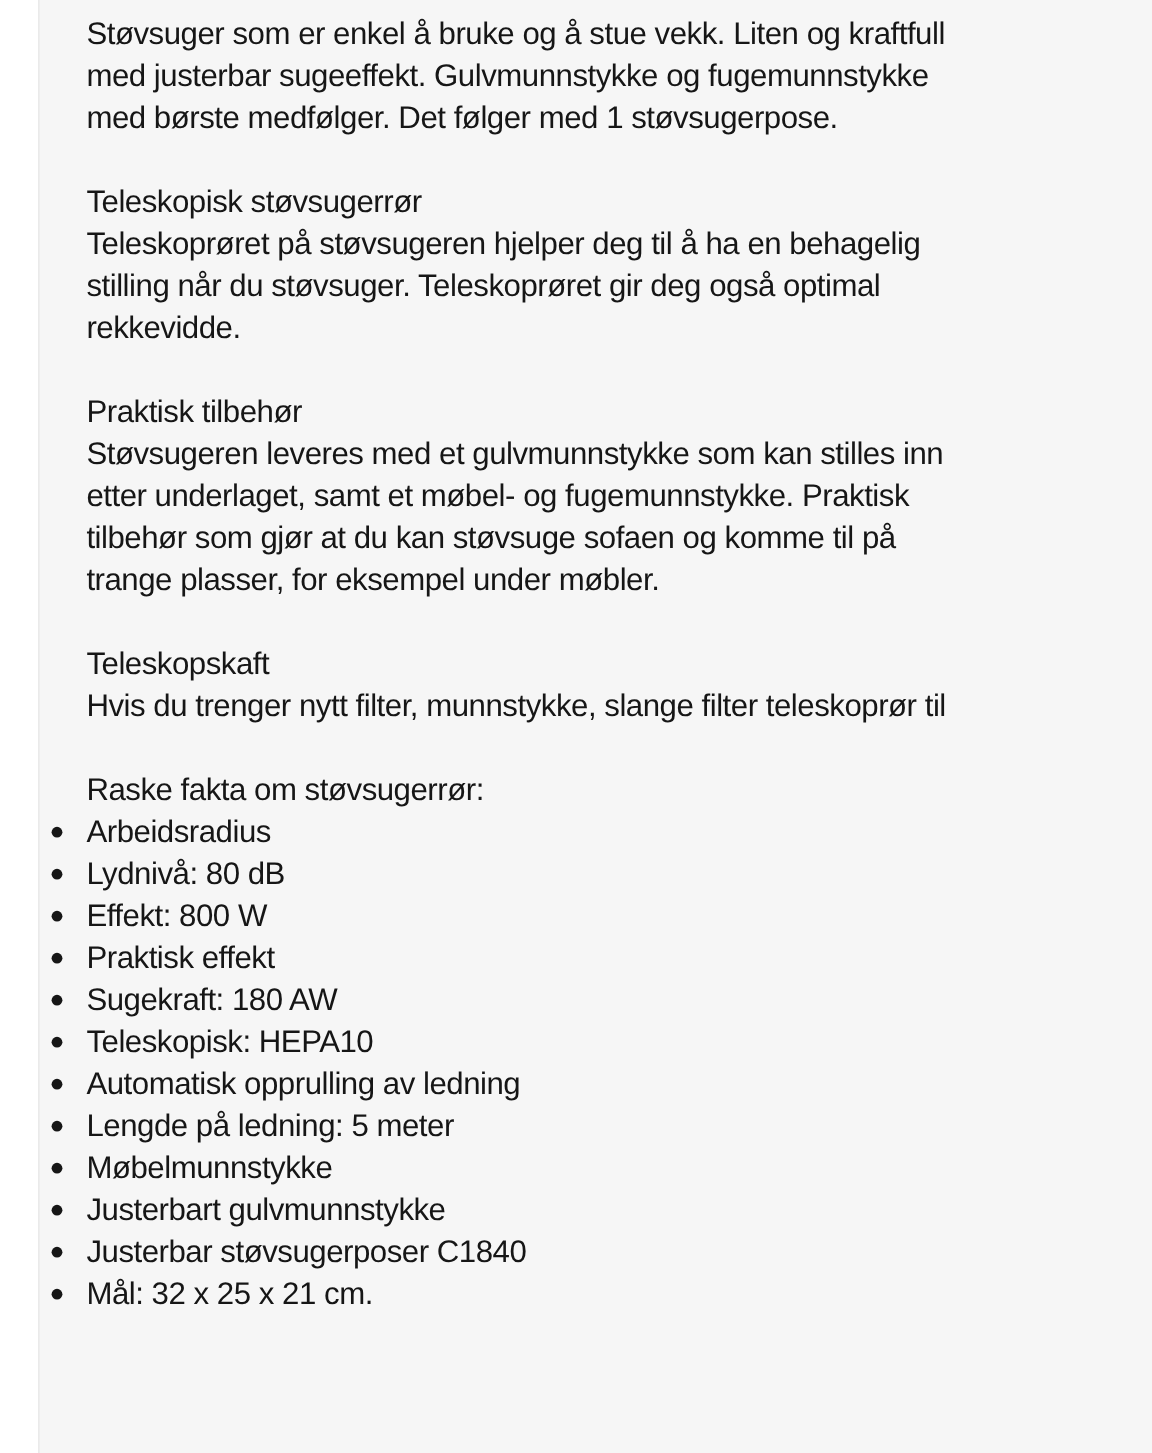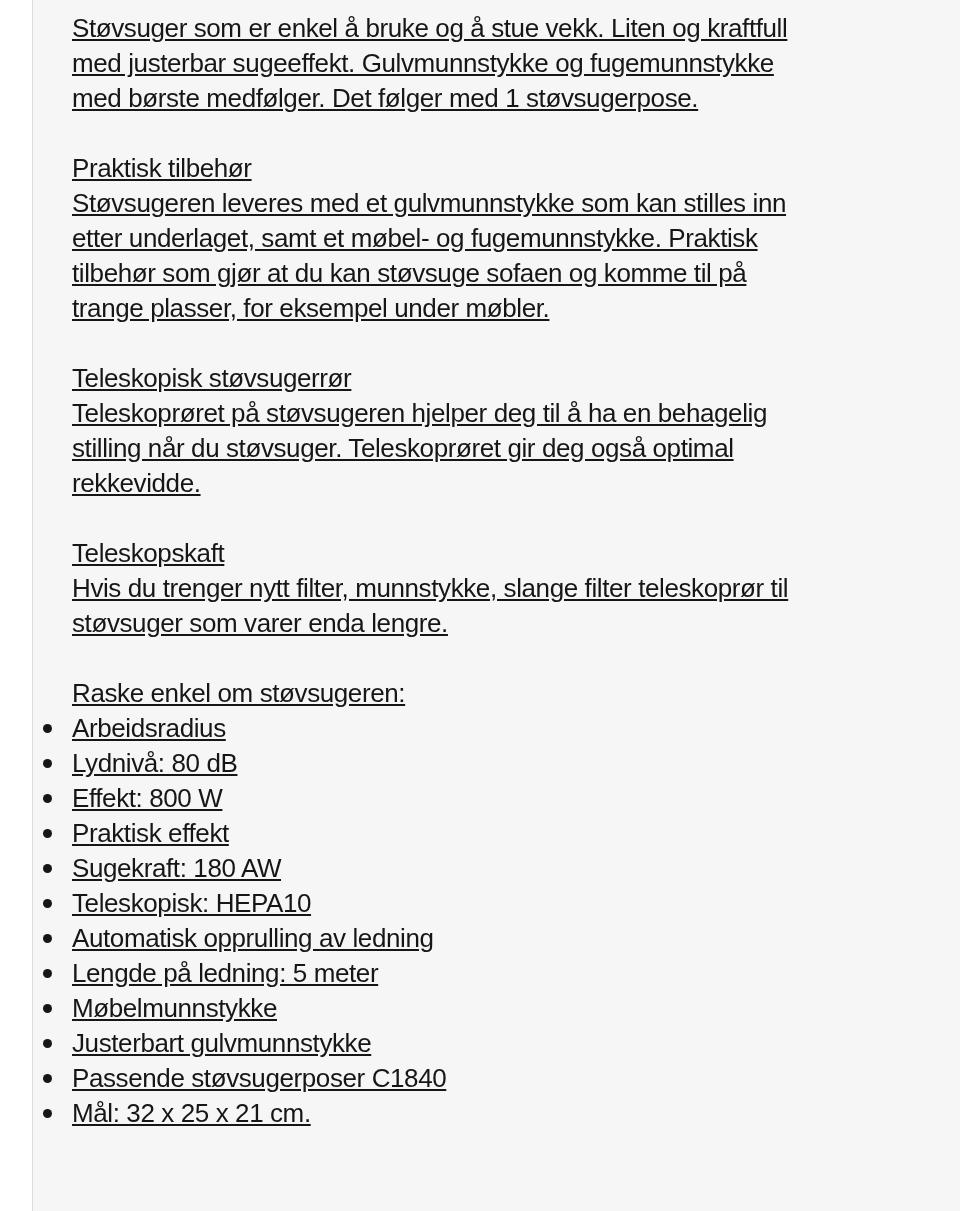--- a/index.html
+++ b/index.html
@@ -25,21 +25,20 @@
     box-sizing: border-box;
     background: #f6f6f6;
     padding: 11px 14px 0 39px;
     font-size: 26px;
     line-height: 35px;
     letter-spacing: -0.4px;
     color: #161616;
   }
   .line {
     white-space: nowrap;
-    text-decoration: underline;
   }
   .text-section {
     margin-top: 35px;
   }
   .text-section.first {
     margin-top: 0;
   }
   .fact-item {
     position: relative;
   }
@@ -67,58 +66,57 @@
 
           <div class="line">Støvsuger som er enkel å bruke og å stue vekk. Liten og kraftfull</div>
 
           <div class="line">med justerbar sugeeffekt. Gulvmunnstykke og fugemunnstykke</div>
 
           <div class="line">med børste medfølger. Det følger med 1 støvsugerpose.</div>
         </div>
     </div>
 
     <div class="text-section">
+      <div class="line heading">Teleskopisk støvsugerrør</div>
+      <div>
+
+          <div class="line">Teleskoprøret på støvsugeren hjelper deg til å ha en behagelig</div>
+
+          <div class="line">stilling når du støvsuger. Teleskoprøret gir deg også optimal</div>
+
+          <div class="line">rekkevidde.</div>
+        </div>
+    </div>
+
+    <div class="text-section">
       <div class="line heading">Praktisk tilbehør</div>
       <div>
 
           <div class="line">Støvsugeren leveres med et gulvmunnstykke som kan stilles inn</div>
 
           <div class="line">etter underlaget, samt et møbel- og fugemunnstykke. Praktisk</div>
 
           <div class="line">tilbehør som gjør at du kan støvsuge sofaen og komme til på</div>
 
           <div class="line">trange plasser, for eksempel under møbler.</div>
         </div>
     </div>
 
     <div class="text-section">
-      <div class="line heading">Teleskopisk støvsugerrør</div>
-      <div>
-
-          <div class="line">Teleskoprøret på støvsugeren hjelper deg til å ha en behagelig</div>
-
-          <div class="line">stilling når du støvsuger. Teleskoprøret gir deg også optimal</div>
-
-          <div class="line">rekkevidde.</div>
-        </div>
-    </div>
-
-    <div class="text-section">
       <div class="line heading">Teleskopskaft</div>
       <div>
 
           <div class="line">Hvis du trenger nytt filter, munnstykke, slange filter teleskoprør til</div>
 
 
-          <div class="line">støvsuger som varer enda lengre.</div>
         </div>
     </div>
 
     <div class="text-section">
-      <div class="line heading">Raske enkel om støvsugeren:</div>
+      <div class="line heading">Raske fakta om støvsugerrør:</div>
       <div>
 
 
           <div class="fact-item">
             <span class="dot"></span>
             <span class="line">Arbeidsradius</span>
           </div>
 
           <div class="fact-item">
             <span class="dot"></span>
@@ -160,21 +158,21 @@
             <span class="line">Møbelmunnstykke</span>
           </div>
 
           <div class="fact-item">
             <span class="dot"></span>
             <span class="line">Justerbart gulvmunnstykke</span>
           </div>
 
           <div class="fact-item">
             <span class="dot"></span>
-            <span class="line">Passende støvsugerposer C1840</span>
+            <span class="line">Justerbar støvsugerposer C1840</span>
           </div>
 
           <div class="fact-item">
             <span class="dot"></span>
             <span class="line">Mål: 32 x 25 x 21 cm.</span>
           </div>
         </div>
     </div>
 
   </div>

